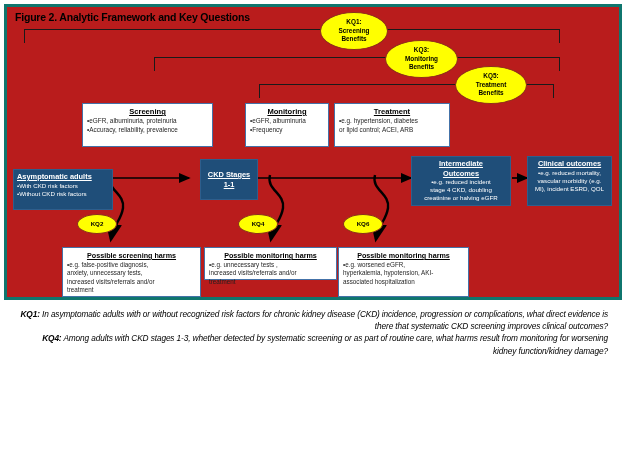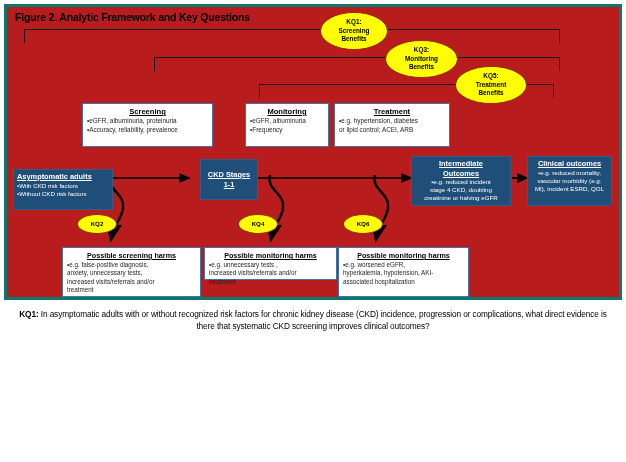--- a/index.html
+++ b/index.html
@@ -164,22 +164,23 @@
     left: 0;
     top: 304px;
     width: 626px;
     padding: 4px 18px 0 18px;
     box-sizing: border-box;
   }
   .kq-p {
     font-size: 8.3px;
     line-height: 1.47;
     margin: 0 0 0 0;
-    text-align: center;
+    text-align: right;
     letter-spacing: -0.12px;
+    font-style: italic;
   }
   .kq-p b {
     font-weight: bold;
   }
 </style>
 </head>
 <body>
 
 <div id="page">
 
@@ -303,15 +304,16 @@
       <div class="hd">Possible monitoring harms</div>
       <div class="li">•e.g. worsened eGFR,</div>
       <div class="li">hyperkalemia, hypotension, AKI-</div>
       <div class="li">associated hospitalization</div>
     </div>
 
   </div>
 
   <div id="kq-list">
     <p class="kq-p"><b>KQ1:</b><span> In asymptomatic adults with or without recognized risk factors for chronic kidney disease (CKD) incidence, progression or complications, what direct evidence is there that systematic CKD screening improves clinical outcomes?</span></p>
+    <p class="kq-p"><b>KQ4:</b><span> Among adults with CKD stages 1-3, whether detected by systematic screening or as part of routine care, what harms result from monitoring for worsening kidney function/kidney damage?</span></p>
   </div>
 
 </div>
 
 </body></html>

